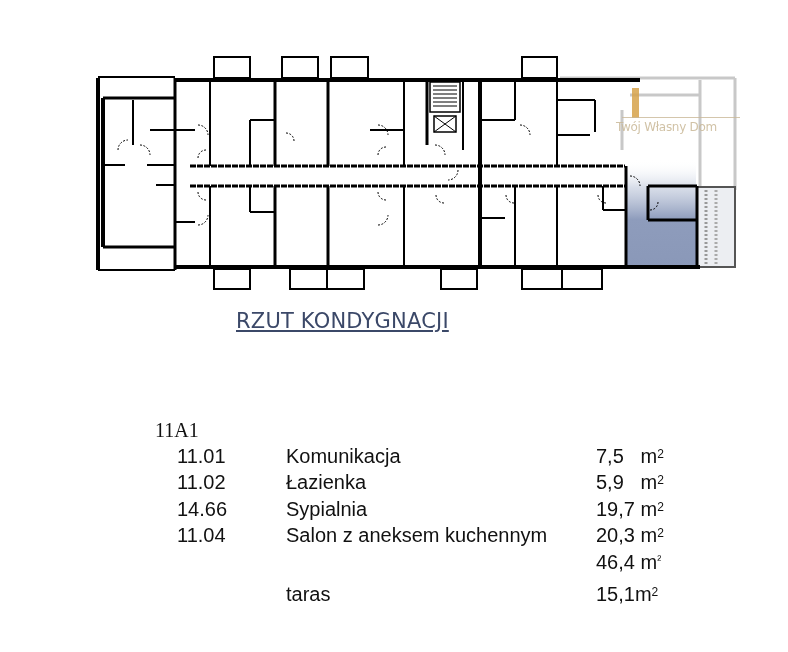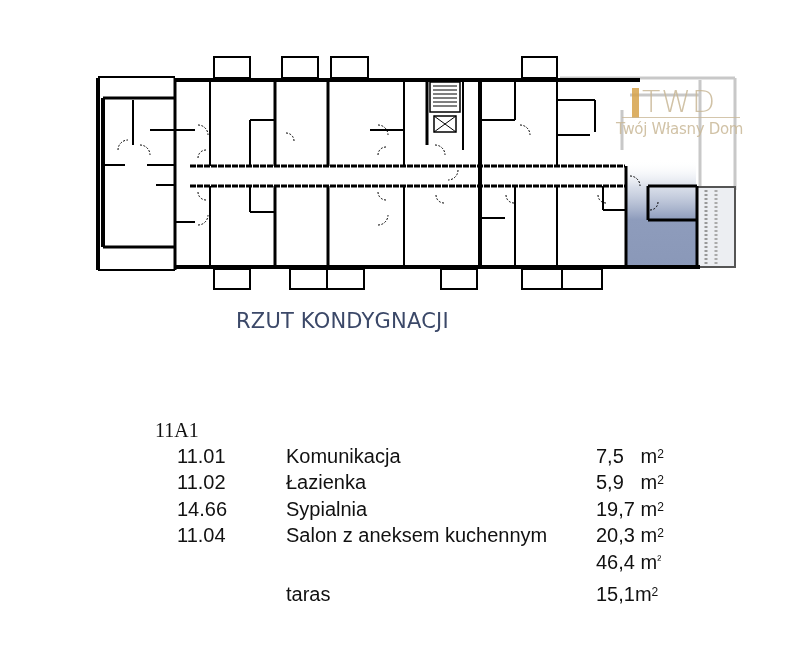--- a/index.html
+++ b/index.html
@@ -1,28 +1,28 @@
 <!DOCTYPE html>
 <html><head>
 <meta charset="utf-8">
 <style>
   html, body { margin: 0; padding: 0; background: #ffffff; }
   body { width: 788px; height: 652px; position: relative; overflow: hidden; font-family: "Liberation Sans", sans-serif; color: #111; }
   #plan { position: absolute; left: 0; top: 0; width: 788px; height: 300px; }
-  .title { position: absolute; left: 236px; top: 309px; font-family: "DejaVu Sans", sans-serif; font-size: 21px; letter-spacing: 0.2px; color: #3b4868; }
+  .title { position: absolute; left: 236px; top: 309px; font-family: "DejaVu Sans", sans-serif; font-size: 21px; letter-spacing: 0.2px; color: #3b4868; text-decoration: underline; }
   .tbl { position: absolute; left: 0; top: 0; width: 788px; }
   .row { position: absolute; font-size: 20px; line-height: 24px; color: #111; }
   .apt { left: 155px; top: 418px; font-family: Liberation Serif, serif; }
   .num { left: 177px; }
   .lbl { left: 286px; }
   .val { left: 596px; }
   sup { font-size: 12px; vertical-align: top; position: relative; top: -2px; }
   .logo { position: absolute; left: 612px; top: 84px; width: 130px; height: 60px; }
   .logo-twd { position: absolute; left: 30px; top: 0px; font-size: 30px; color: #c9b897; letter-spacing: 1px; font-family: "DejaVu Sans", sans-serif; font-weight: 200; opacity: 0.85; }
-  .logo-sub { position: absolute; left: 4px; top: 36px; font-size: 15px; color: #c9b897; font-family: "DejaVu Sans", sans-serif; opacity: 0.85; white-space: nowrap; letter-spacing: -0.3px; }
+  .logo-sub { position: absolute; left: 4px; top: 36px; font-size: 12px; color: #c9b897; font-family: "DejaVu Sans", sans-serif; opacity: 0.85; white-space: nowrap; letter-spacing: -0.3px; }
   .logo-bar { position: absolute; left: 20px; top: 4px; width: 7px; height: 30px; background: #d6a24a; opacity: 0.85; }
   .logo-line { position: absolute; left: 10px; top: 33px; width: 118px; height: 1px; background: #c9b897; opacity: 0.8; }
 </style>
 </head>
 <body>
 
 <svg id="plan" viewBox="0 0 788 300" xmlns="http://www.w3.org/2000/svg">
 
   <g>
     <defs>
@@ -157,21 +157,20 @@
     <path d="M630 176 a10 10 0 0 1 10 10"></path>
     <path d="M650 210 a8 8 0 0 0 8 -8"></path>
     <path d="M520 125 a10 10 0 0 1 10 10"></path>
     <path d="M435 145 a10 10 0 0 1 10 10"></path>
     <path d="M458 170 a10 10 0 0 1 -10 10"></path>
   </g>
 </svg>
 
 <div class="logo">
   <div class="logo-bar"></div>
-  <div class="logo-twd">TWD</div>
   <div class="logo-line"></div>
   <div class="logo-sub">Twój Własny Dom</div>
 </div>
 
 <div class="title">RZUT KONDYGNACJI</div>
 
 <div class="tbl">
   <div class="row apt">11A1</div>
 
   <div class="row num" style="top:444px">11.01</div>

